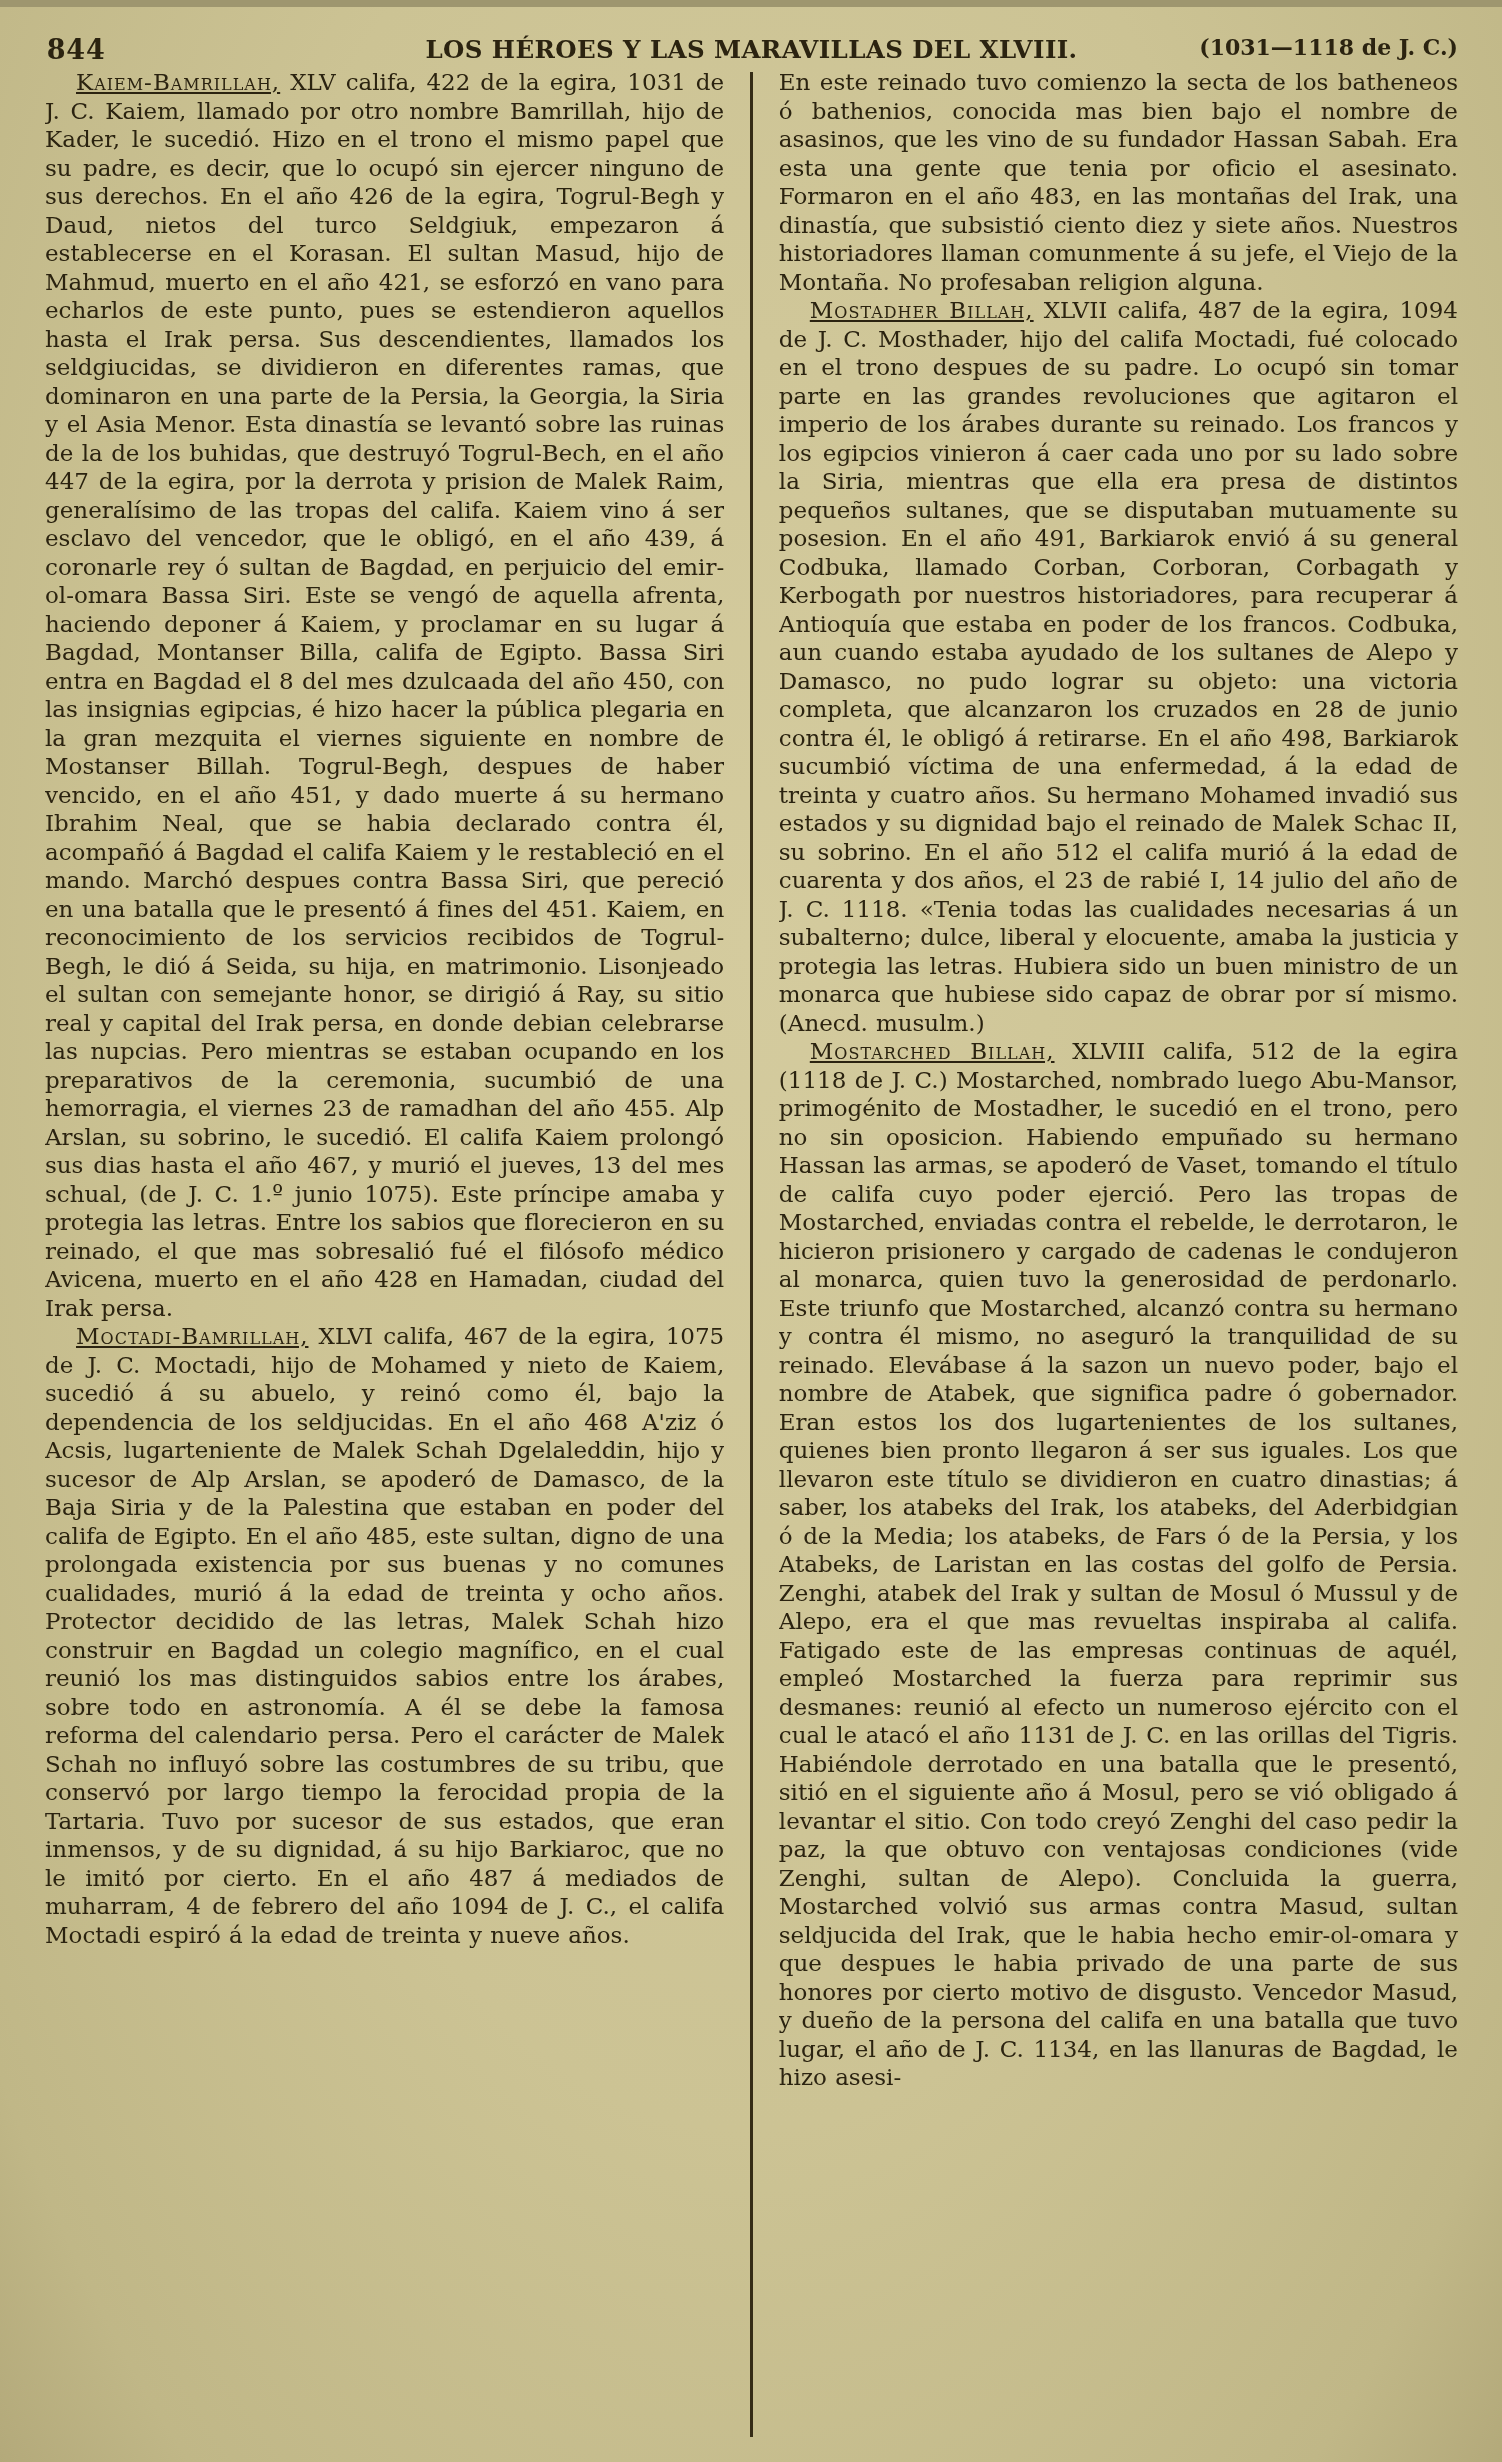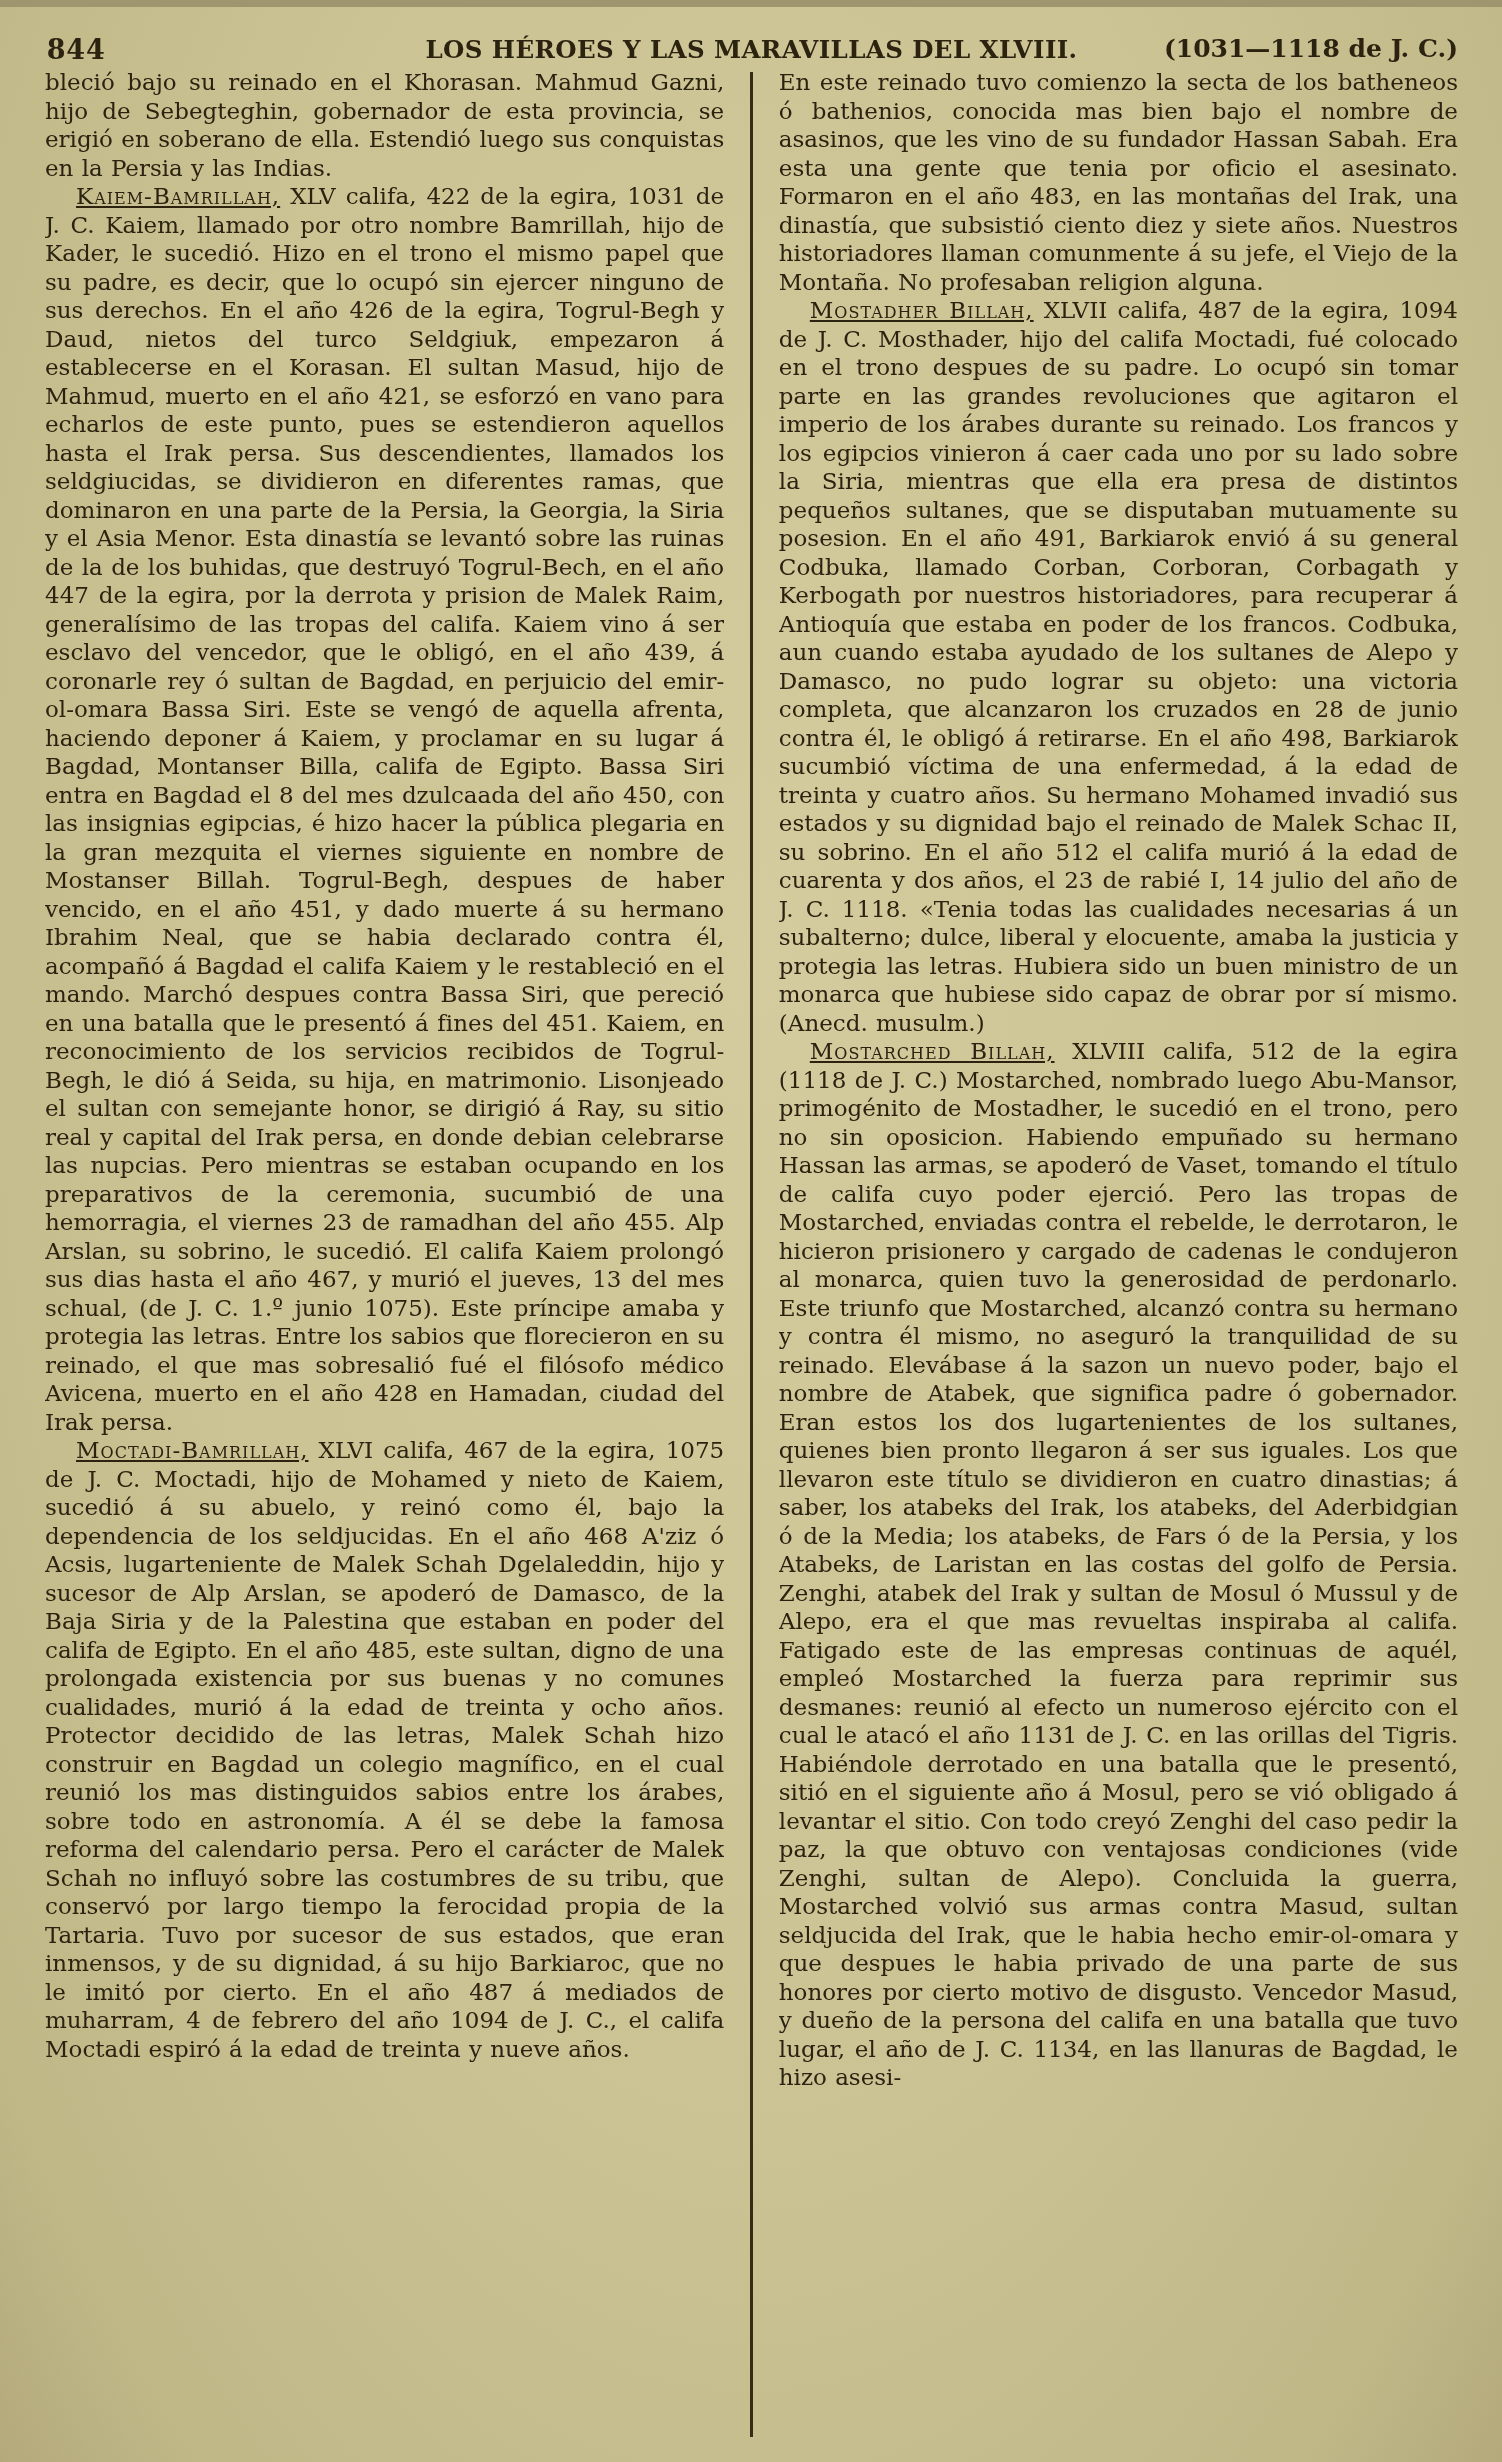--- a/index.html
+++ b/index.html
@@ -39,21 +39,21 @@
     left: 50%;
     top: 5.2px;
     transform: translateX(-50%);
     font-size: 24.5px;
     letter-spacing: 0.4px;
   }
   .page-range {
     position: absolute;
     right: 0;
     top: 4.4px;
-    font-size: 25px;
+    font-size: 22px;
   }
   .columns {
     display: flex;
     align-items: stretch;
     height: calc(100% - 49px);
   }
   .col {
     flex: 1 1 0;
     text-align: justify;
     font-size: 23px;
@@ -87,21 +87,20 @@
 
   <header class="page-header">
     <span class="page-num">844</span>
     <span class="page-title">LOS HÉROES Y LAS MARAVILLAS DEL XLVIII.</span>
     <span class="page-range">(1031—1118 de J. C.)</span>
   </header>
 
   <div class="columns">
 
     <div class="col">
-      <p class="para"><span class="lead"></span><span>bleció bajo su reinado en el Khorasan. Mahmud Gazni, hijo de Sebegteghin, gobernador de esta provincia, se erigió en soberano de ella. Estendió luego sus conquistas en la Persia y las Indias.</span></p>
       <p class="para indent"><span class="lead">Kaiem-Bamrillah,</span><span> XLV califa, 422 de la egira, 1031 de J. C. Kaiem, llamado por otro nombre Bamrillah, hijo de Kader, le sucedió. Hizo en el trono el mismo papel que su padre, es decir, que lo ocupó sin ejercer ninguno de sus derechos. En el año 426 de la egira, Togrul-Begh y Daud, nietos del turco Seldgiuk, empezaron á establecerse en el Korasan. El sultan Masud, hijo de Mahmud, muerto en el año 421, se esforzó en vano para echarlos de este punto, pues se estendieron aquellos hasta el Irak persa. Sus descendientes, llamados los seldgiucidas, se dividieron en diferentes ramas, que dominaron en una parte de la Persia, la Georgia, la Siria y el Asia Menor. Esta dinastía se levantó sobre las ruinas de la de los buhidas, que destruyó Togrul-Bech, en el año 447 de la egira, por la derrota y prision de Malek Raim, generalísimo de las tropas del califa. Kaiem vino á ser esclavo del vencedor, que le obligó, en el año 439, á coronarle rey ó sultan de Bagdad, en perjuicio del emir-ol-omara Bassa Siri. Este se vengó de aquella afrenta, haciendo deponer á Kaiem, y proclamar en su lugar á Bagdad, Montanser Billa, califa de Egipto. Bassa Siri entra en Bagdad el 8 del mes dzulcaada del año 450, con las insignias egipcias, é hizo hacer la pública plegaria en la gran mezquita el viernes siguiente en nombre de Mostanser Billah. Togrul-Begh, despues de haber vencido, en el año 451, y dado muerte á su hermano Ibrahim Neal, que se habia declarado contra él, acompañó á Bagdad el califa Kaiem y le restableció en el mando. Marchó despues contra Bassa Siri, que pereció en una batalla que le presentó á fines del 451. Kaiem, en reconocimiento de los servicios recibidos de Togrul-Begh, le dió á Seida, su hija, en matrimonio. Lisonjeado el sultan con semejante honor, se dirigió á Ray, su sitio real y capital del Irak persa, en donde debian celebrarse las nupcias. Pero mientras se estaban ocupando en los preparativos de la ceremonia, sucumbió de una hemorragia, el viernes 23 de ramadhan del año 455. Alp Arslan, su sobrino, le sucedió. El califa Kaiem prolongó sus dias hasta el año 467, y murió el jueves, 13 del mes schual, (de J. C. 1.º junio 1075). Este príncipe amaba y protegia las letras. Entre los sabios que florecieron en su reinado, el que mas sobresalió fué el filósofo médico Avicena, muerto en el año 428 en Hamadan, ciudad del Irak persa.</span></p>
       <p class="para indent"><span class="lead">Moctadi-Bamrillah,</span><span> XLVI califa, 467 de la egira, 1075 de J. C. Moctadi, hijo de Mohamed y nieto de Kaiem, sucedió á su abuelo, y reinó como él, bajo la dependencia de los seldjucidas. En el año 468 A'ziz ó Acsis, lugarteniente de Malek Schah Dgelaleddin, hijo y sucesor de Alp Arslan, se apoderó de Damasco, de la Baja Siria y de la Palestina que estaban en poder del califa de Egipto. En el año 485, este sultan, digno de una prolongada existencia por sus buenas y no comunes cualidades, murió á la edad de treinta y ocho años. Protector decidido de las letras, Malek Schah hizo construir en Bagdad un colegio magnífico, en el cual reunió los mas distinguidos sabios entre los árabes, sobre todo en astronomía. A él se debe la famosa reforma del calendario persa. Pero el carácter de Malek Schah no influyó sobre las costumbres de su tribu, que conservó por largo tiempo la ferocidad propia de la Tartaria. Tuvo por sucesor de sus estados, que eran inmensos, y de su dignidad, á su hijo Barkiaroc, que no le imitó por cierto. En el año 487 á mediados de muharram, 4 de febrero del año 1094 de J. C., el califa Moctadi espiró á la edad de treinta y nueve años.</span></p>
     </div>
 
     <div class="divider"></div>
 
     <div class="col">
       <p class="para"><span class="lead"></span><span>En este reinado tuvo comienzo la secta de los batheneos ó bathenios, conocida mas bien bajo el nombre de asasinos, que les vino de su fundador Hassan Sabah. Era esta una gente que tenia por oficio el asesinato. Formaron en el año 483, en las montañas del Irak, una dinastía, que subsistió ciento diez y siete años. Nuestros historiadores llaman comunmente á su jefe, el Viejo de la Montaña. No profesaban religion alguna.</span></p>
       <p class="para indent"><span class="lead">Mostadher Billah,</span><span> XLVII califa, 487 de la egira, 1094 de J. C. Mosthader, hijo del califa Moctadi, fué colocado en el trono despues de su padre. Lo ocupó sin tomar parte en las grandes revoluciones que agitaron el imperio de los árabes durante su reinado. Los francos y los egipcios vinieron á caer cada uno por su lado sobre la Siria, mientras que ella era presa de distintos pequeños sultanes, que se disputaban mutuamente su posesion. En el año 491, Barkiarok envió á su general Codbuka, llamado Corban, Corboran, Corbagath y Kerbogath por nuestros historiadores, para recuperar á Antioquía que estaba en poder de los francos. Codbuka, aun cuando estaba ayudado de los sultanes de Alepo y Damasco, no pudo lograr su objeto: una victoria completa, que alcanzaron los cruzados en 28 de junio contra él, le obligó á retirarse. En el año 498, Barkiarok sucumbió víctima de una enfermedad, á la edad de treinta y cuatro años. Su hermano Mohamed invadió sus estados y su dignidad bajo el reinado de Malek Schac II, su sobrino. En el año 512 el califa murió á la edad de cuarenta y dos años, el 23 de rabié I, 14 julio del año de J. C. 1118. «Tenia todas las cualidades necesarias á un subalterno; dulce, liberal y elocuente, amaba la justicia y protegia las letras. Hubiera sido un buen ministro de un monarca que hubiese sido capaz de obrar por sí mismo. (Anecd. musulm.)</span></p>
       <p class="para indent"><span class="lead">Mostarched Billah,</span><span> XLVIII califa, 512 de la egira (1118 de J. C.) Mostarched, nombrado luego Abu-Mansor, primogénito de Mostadher, le sucedió en el trono, pero no sin oposicion. Habiendo empuñado su hermano Hassan las armas, se apoderó de Vaset, tomando el título de califa cuyo poder ejerció. Pero las tropas de Mostarched, enviadas contra el rebelde, le derrotaron, le hicieron prisionero y cargado de cadenas le condujeron al monarca, quien tuvo la generosidad de perdonarlo. Este triunfo que Mostarched, alcanzó contra su hermano y contra él mismo, no aseguró la tranquilidad de su reinado. Elevábase á la sazon un nuevo poder, bajo el nombre de Atabek, que significa padre ó gobernador. Eran estos los dos lugartenientes de los sultanes, quienes bien pronto llegaron á ser sus iguales. Los que llevaron este título se dividieron en cuatro dinastias; á saber, los atabeks del Irak, los atabeks, del Aderbidgian ó de la Media; los atabeks, de Fars ó de la Persia, y los Atabeks, de Laristan en las costas del golfo de Persia. Zenghi, atabek del Irak y sultan de Mosul ó Mussul y de Alepo, era el que mas revueltas inspiraba al califa. Fatigado este de las empresas continuas de aquél, empleó Mostarched la fuerza para reprimir sus desmanes: reunió al efecto un numeroso ejército con el cual le atacó el año 1131 de J. C. en las orillas del Tigris. Habiéndole derrotado en una batalla que le presentó, sitió en el siguiente año á Mosul, pero se vió obligado á levantar el sitio. Con todo creyó Zenghi del caso pedir la paz, la que obtuvo con ventajosas condiciones (vide Zenghi, sultan de Alepo). Concluida la guerra, Mostarched volvió sus armas contra Masud, sultan seldjucida del Irak, que le habia hecho emir-ol-omara y que despues le habia privado de una parte de sus honores por cierto motivo de disgusto. Vencedor Masud, y dueño de la persona del califa en una batalla que tuvo lugar, el año de J. C. 1134, en las llanuras de Bagdad, le hizo asesi-</span></p>

